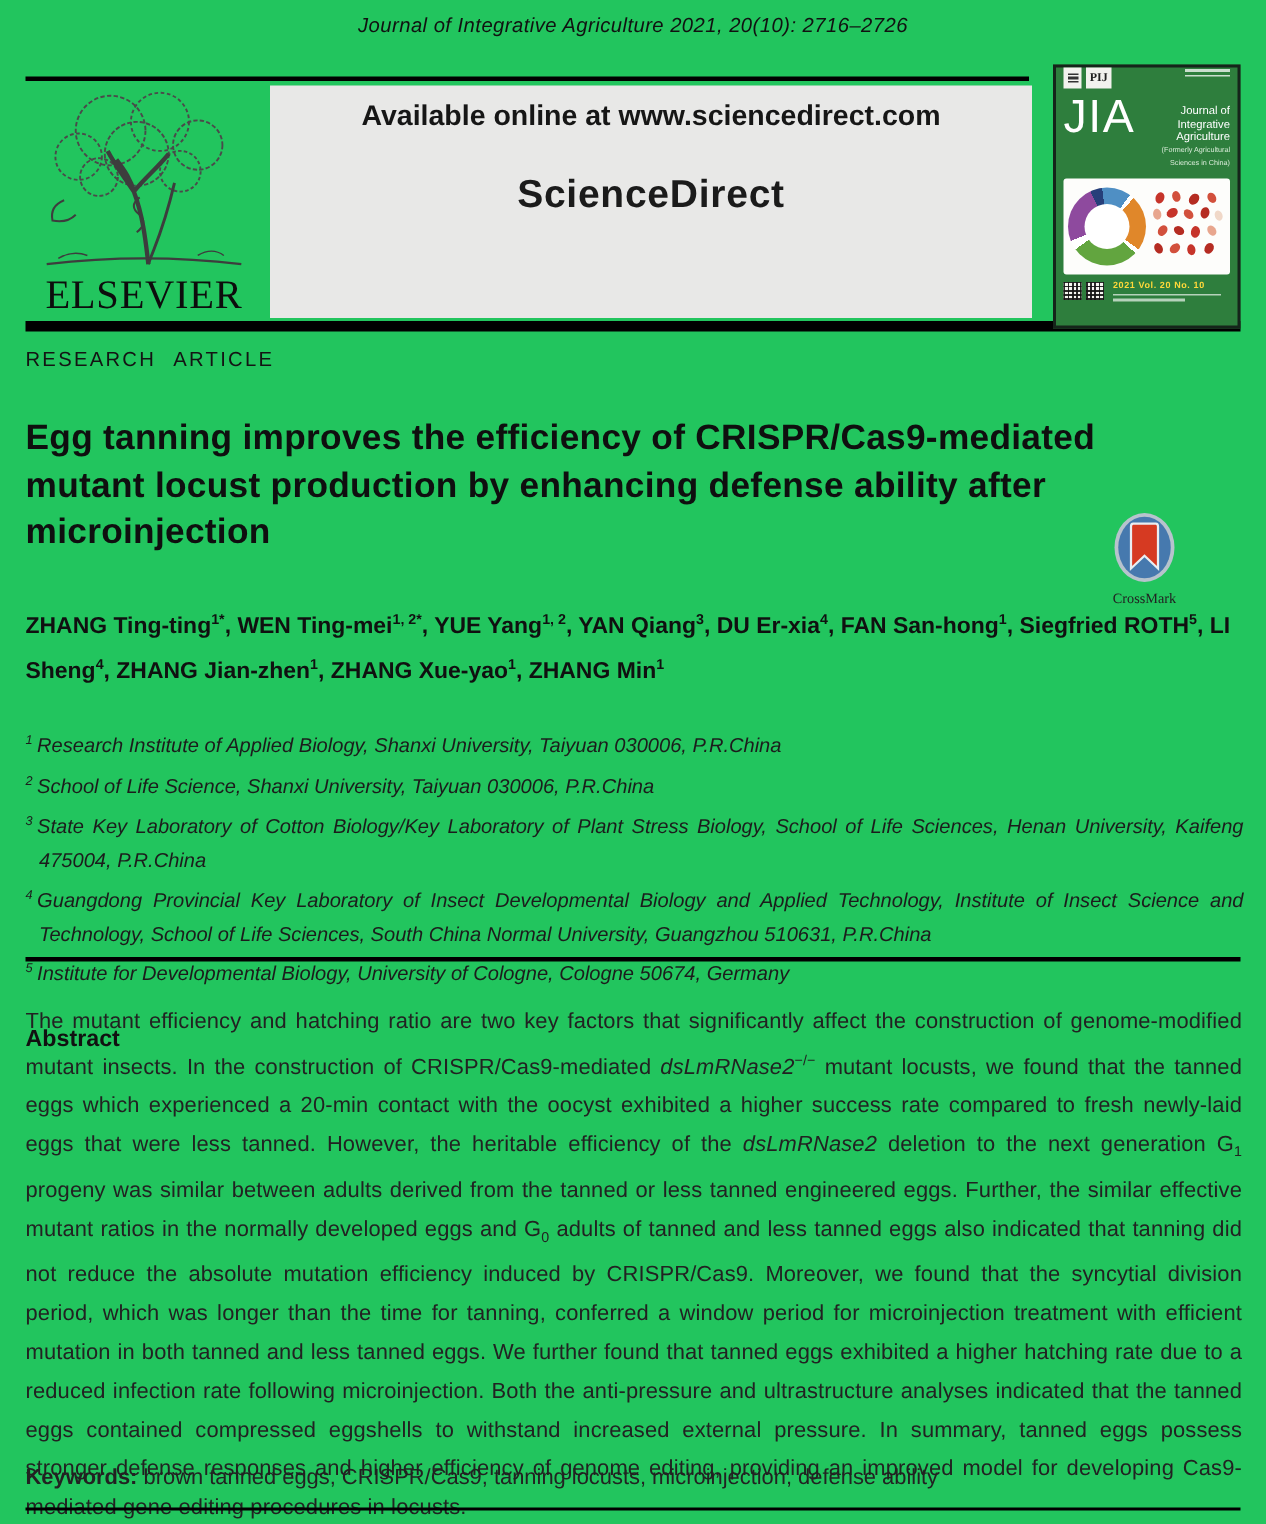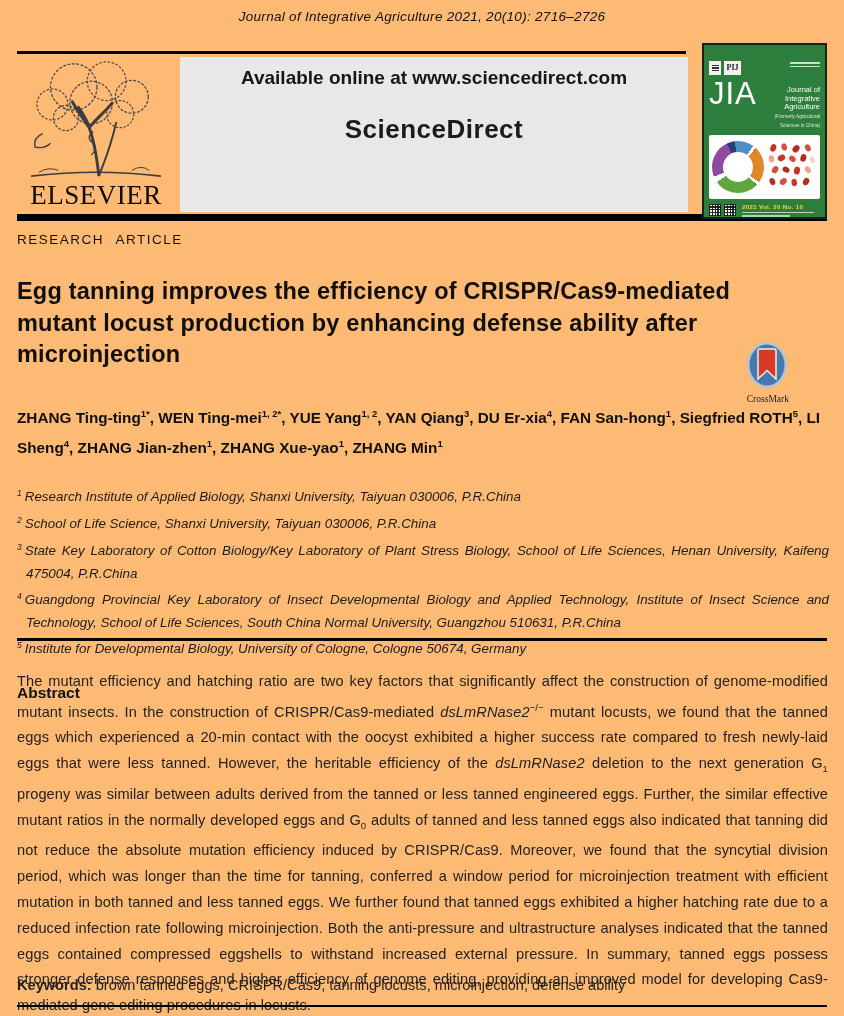--- a/index.html
+++ b/index.html
@@ -1,16 +1,16 @@
 <!DOCTYPE html>
 <html><head>
 <meta charset="utf-8">
 <style>
   html,body{margin:0;padding:0;background:#fff;}
-  .page{position:relative;width:844px;height:1016px;background:#fdba74;
+  .page{position:relative;width:844px;height:1016px;background:#22c55e;
         font-family:"Liberation Sans",sans-serif;color:#1a1a1a;overflow:hidden;}
 
   
   .citation{position:absolute;top:9px;left:0;width:100%;text-align:center;
             font-size:13.5px;font-style:italic;letter-spacing:.3px;color:#111;}
 
   
   .header{position:absolute;top:51px;left:17px;width:810px;height:172px;}
   .rule-top{position:absolute;top:0;left:0;width:669px;height:3px;background:#000;}
   .rule-bottom{position:absolute;top:163px;left:0;width:810px;height:7px;background:#000;}
@@ -19,21 +19,21 @@
   .elsevier-label{font-family:"Liberation Serif",serif;font-size:27px;letter-spacing:.5px;
                   color:#0d0d0d;margin-top:-4px;}
 
   .sd-box{position:absolute;top:6px;left:163px;width:508px;height:155px;background:#e8e8e7;}
   .avail{margin-top:10px;text-align:center;font-weight:bold;font-size:19px;color:#161616;}
   .sd-label{margin-top:25px;text-align:center;font-weight:bold;font-size:26px;
             color:#1b1b1b;letter-spacing:.5px;}
 
   
   .cover{position:absolute;top:-8px;right:0;width:125px;height:176px;background:#2e7e3d;
-         border:2px solid #15241a;box-sizing:border-box;z-index:2;padding:16px 5px;}
+         border:2px solid #15241a;box-sizing:border-box;z-index:2;padding:0 5px;}
   .cover-top{position:relative;display:flex;align-items:flex-start;gap:3px;height:17px;}
   .caas-box{width:12px;height:14px;background:#f2f2ee;display:flex;flex-direction:column;
             justify-content:center;align-items:center;gap:1px;}
   .caas-box i{display:block;width:7px;height:1.5px;background:#333;}
   .pij-box{width:17px;height:14px;background:#f2f2ee;color:#222;font-family:"Liberation Serif",serif;
            font-size:8px;font-weight:bold;text-align:center;line-height:14px;box-sizing:border-box;}
   .issn-lines{position:absolute;right:0;top:1px;width:30px;}
   .issn-lines i{display:block;height:1.6px;background:rgba(255,255,255,.75);margin-bottom:2px;}
   .cover-mid{display:flex;margin-top:1px;}
   .jia{font-size:31px;color:#fff;letter-spacing:1px;line-height:30px;}
@@ -54,21 +54,21 @@
   .vol-line{color:#ffd83a;font-size:6px;font-weight:bold;letter-spacing:.4px;white-space:nowrap;}
   .url-lines i{display:block;height:1.5px;background:rgba(255,255,255,.65);margin-top:1.8px;}
   .url-lines i:nth-child(1){width:72px;}
   .url-lines i:nth-child(2){width:48px;}
 
   
   .section-label{position:absolute;top:232px;left:17px;font-size:13.5px;
                  letter-spacing:1.5px;word-spacing:7px;color:#141414;}
   .title{position:absolute;top:276px;left:17px;width:758px;font-size:23.5px;line-height:31.5px;
          font-weight:bold;color:#0f0f0f;letter-spacing:.2px;margin:0;}
-  .crossmark{position:absolute;top:341px;left:737px;width:52px;text-align:right;cursor:pointer;}
+  .crossmark{position:absolute;top:341px;left:737px;width:52px;text-align:center;cursor:pointer;}
   .crossmark-label{font-size:9.5px;color:#222;font-family:"Liberation Serif",serif;margin-top:-1px;}
 
   .authors{position:absolute;top:401px;left:17px;width:812px;font-size:15.3px;font-weight:bold;
            line-height:25.5px;color:#101010;}
   .authors sup{font-size:9.5px;font-weight:bold;}
 
   .affils{position:absolute;top:482px;left:17px;width:812px;font-size:13.4px;font-style:italic;
           line-height:22.4px;color:#1c1c1c;}
   .affil{padding-left:9px;text-indent:-9px;text-align:justify;}
   .affil sup{font-size:8.5px;margin-right:3px;}

